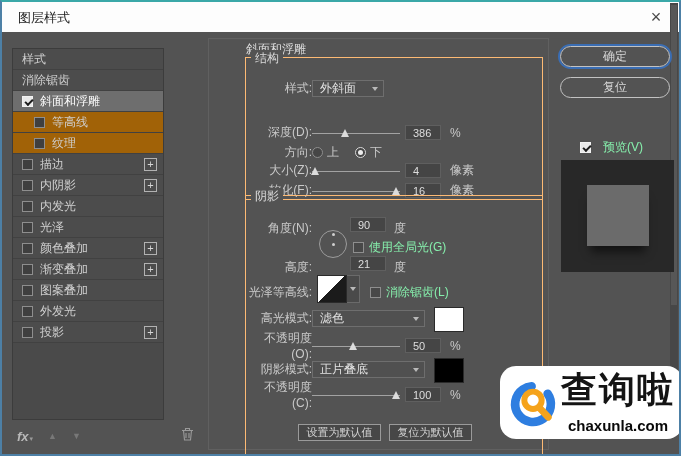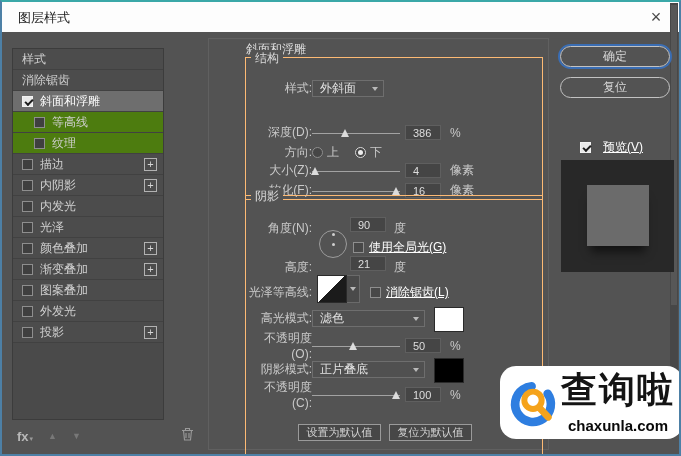--- a/index.html
+++ b/index.html
@@ -14,33 +14,33 @@
   .titlebar .t-title { position:absolute; left:16px; top:7px; font-size:13px; color:#1c1c1c; }
   .titlebar .t-close { position:absolute; right:10px; top:2px; width:26px; height:26px;
     font-size:18px; color:#4a4a4a; text-align:center; line-height:26px; cursor:default; }
   
   .side-list { position:absolute; left:10px; top:46px; width:152px; height:372px;
     background:#4a4a4a; border:1px solid #3c3c3c; overflow:hidden; }
   .s-row { position:relative; height:21px; display:flex; align-items:center;
     border-bottom:1px solid #414141; background:#4c4c4c; padding-left:9px;
     font-size:12px; color:#cfcfcf; }
   .s-row.sel { background:#6e6e6e; color:#ffffff; }
-  .s-row.ind { background:#4d7c0f; padding-left:21px; }
+  .s-row.ind { background:#a16207; padding-left:21px; }
   .cb { width:11px; height:11px; min-width:11px; border:1px solid #8e8e8e; background:#3f3f3f;
     margin-right:7px; position:relative; }
   .cb.on { background:#e9e9e9; border-color:#f2f2f2; }
   .cb.on::after { content:""; position:absolute; left:2px; top:2px; width:6px; height:3px;
     border-left:2px solid #1c1c1c; border-bottom:2px solid #1c1c1c; transform:rotate(-45deg); }
   .plus { margin-left:auto; margin-right:6px; width:13px; height:13px; border:1px solid #b2b2b2;
     color:#d6d6d6; font-size:11px; line-height:11px; text-align:center; }
   .side-scroll { position:absolute; right:1px; top:1px; width:8px; height:370px; background:#474747; }
   .side-scroll .thumb-v { position:absolute; left:1px; top:2px; width:6px; height:300px; background:#575757; }
   .side-footer { position:absolute; left:10px; top:422px; width:186px; height:24px;
     display:flex; align-items:center; color:#a9a9a9; }
-  .fx-glyph { font-size:13px; font-weight:bold; color:#b8b8b8; margin-left:5px; }
+  .fx-glyph { font-size:13px; font-style:italic; font-weight:bold; color:#b8b8b8; margin-left:5px; }
   .fx-dot { font-size:7px; color:#9a9a9a; margin:6px 0 0 1px; }
   .arrow-ico { font-size:9px; color:#787878; margin-left:15px; }
   .trash-ico { margin-left:auto; margin-right:4px; }
   
   .main-panel { position:absolute; left:206px; top:36px; width:341px; height:412px;
     border:1px solid #606060; }
   .panel-title { position:absolute; left:37px; top:2px; font-size:12px; color:#e0e0e0; }
   .groupbox { position:absolute; left:36px; width:298px; border:1px solid #fdba74;padding-left:16px; }
   .gb-structure { top:18px; height:143px; }
   .gb-shading { top:156px; height:264px; }
@@ -73,21 +73,21 @@
   .dial { position:absolute; left:73px; top:34px; width:28px; height:28px; border-radius:50%;
     border:1px solid #9c9c9c; }
   .dial::after { content:""; position:absolute; left:12px; top:12px; width:3px; height:3px;
     border-radius:50%; background:#cfcfcf; }
   .dial::before { content:""; position:absolute; left:12px; top:2px; width:3px; height:3px;
     border-radius:50%; background:#cfcfcf; }
   .abs-num { position:absolute; width:36px; height:15px; background:#454545; border:1px solid #5f5f5f;
     color:#dedede; font-size:11px; padding-left:7px; outline:none; }
   .abs-unit { position:absolute; font-size:12px; color:#c9c9c9; }
   .chk { width:11px; height:11px; min-width:11px; border:1px solid #8e8e8e; background:#484848; }
-  .chk-lbl { font-size:12px; color:#ffffff; margin-left:5px;text-decoration:underline; }
+  .chk-lbl { font-size:12px; color:#86efac; margin-left:5px; }
   .contour { position:absolute; left:71px; top:79px; width:30px; height:28px;
     border:1px solid #2a2a2a; background:linear-gradient(135deg, #ffffff 50%, #1b1b1b 50%); }
   .contour-chev { position:absolute; left:101px; top:79px; width:13px; height:28px; background:#4a4a4a;
     border:1px solid #6a6a6a; border-left:none; display:flex; align-items:center; justify-content:center; }
   .swatch { position:absolute; left:188px; width:30px; height:25px; border:1px solid #2a2a2a; }
   .gl-row { position:absolute; display:flex; align-items:center; }
   .def-btn { position:absolute; top:385px; height:17px; background:#474747; border:1px solid #9a9a9a;
     color:#d2d2d2; font-size:11px; text-align:center; line-height:15px; }
   
   .act-btn { position:absolute; left:558px; width:110px; height:21px; border:1px solid #c2c2c2;

